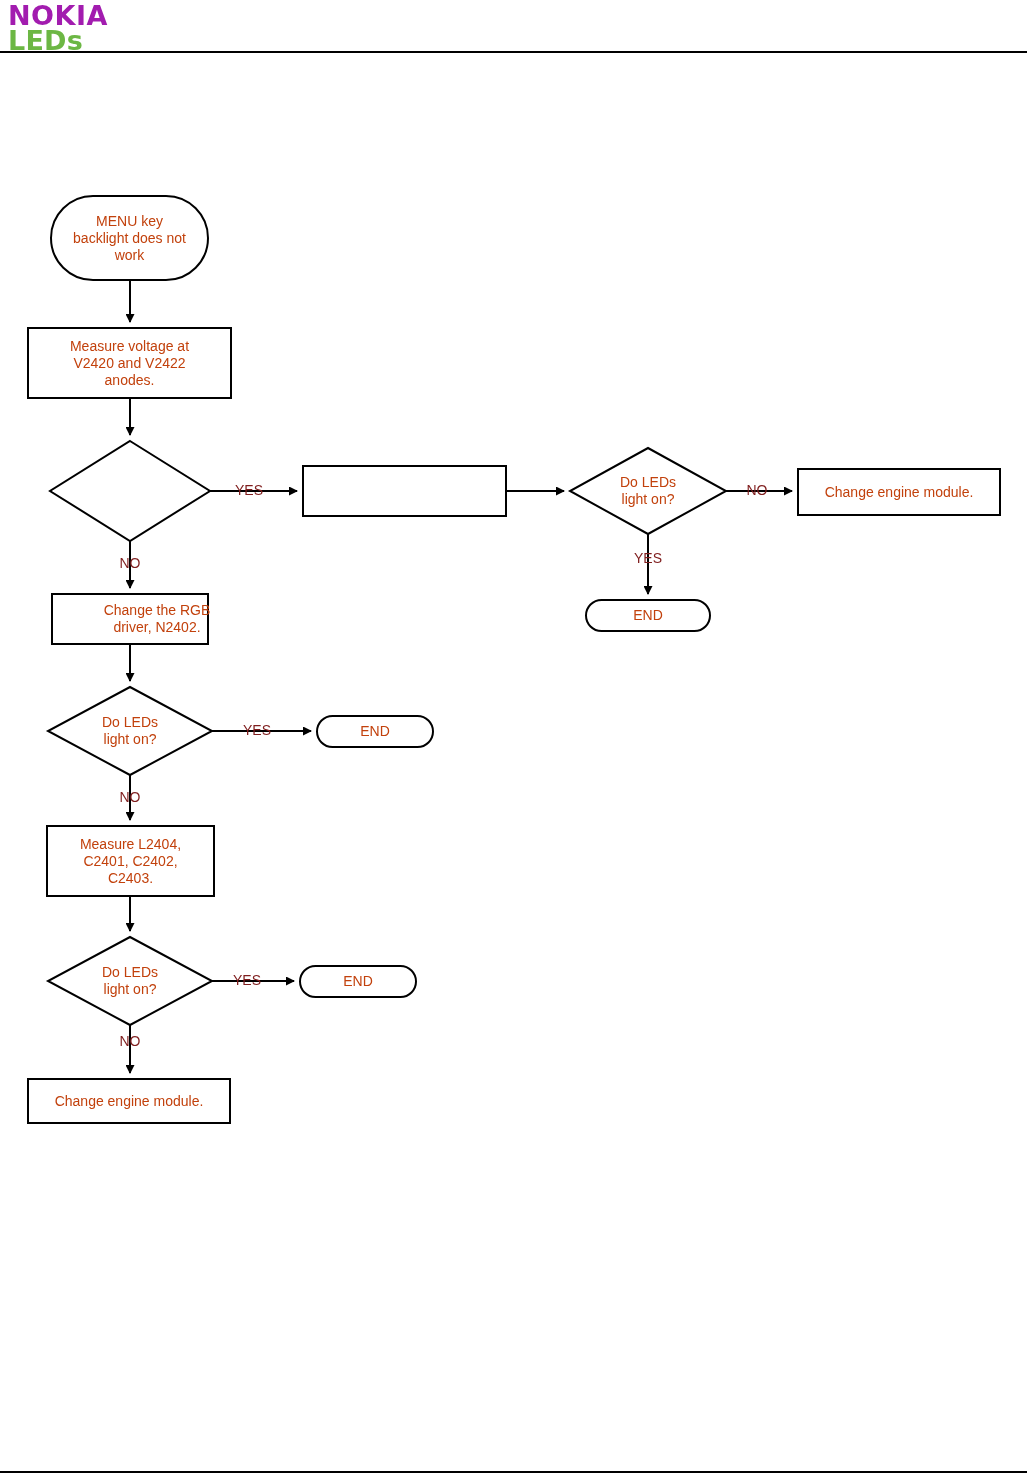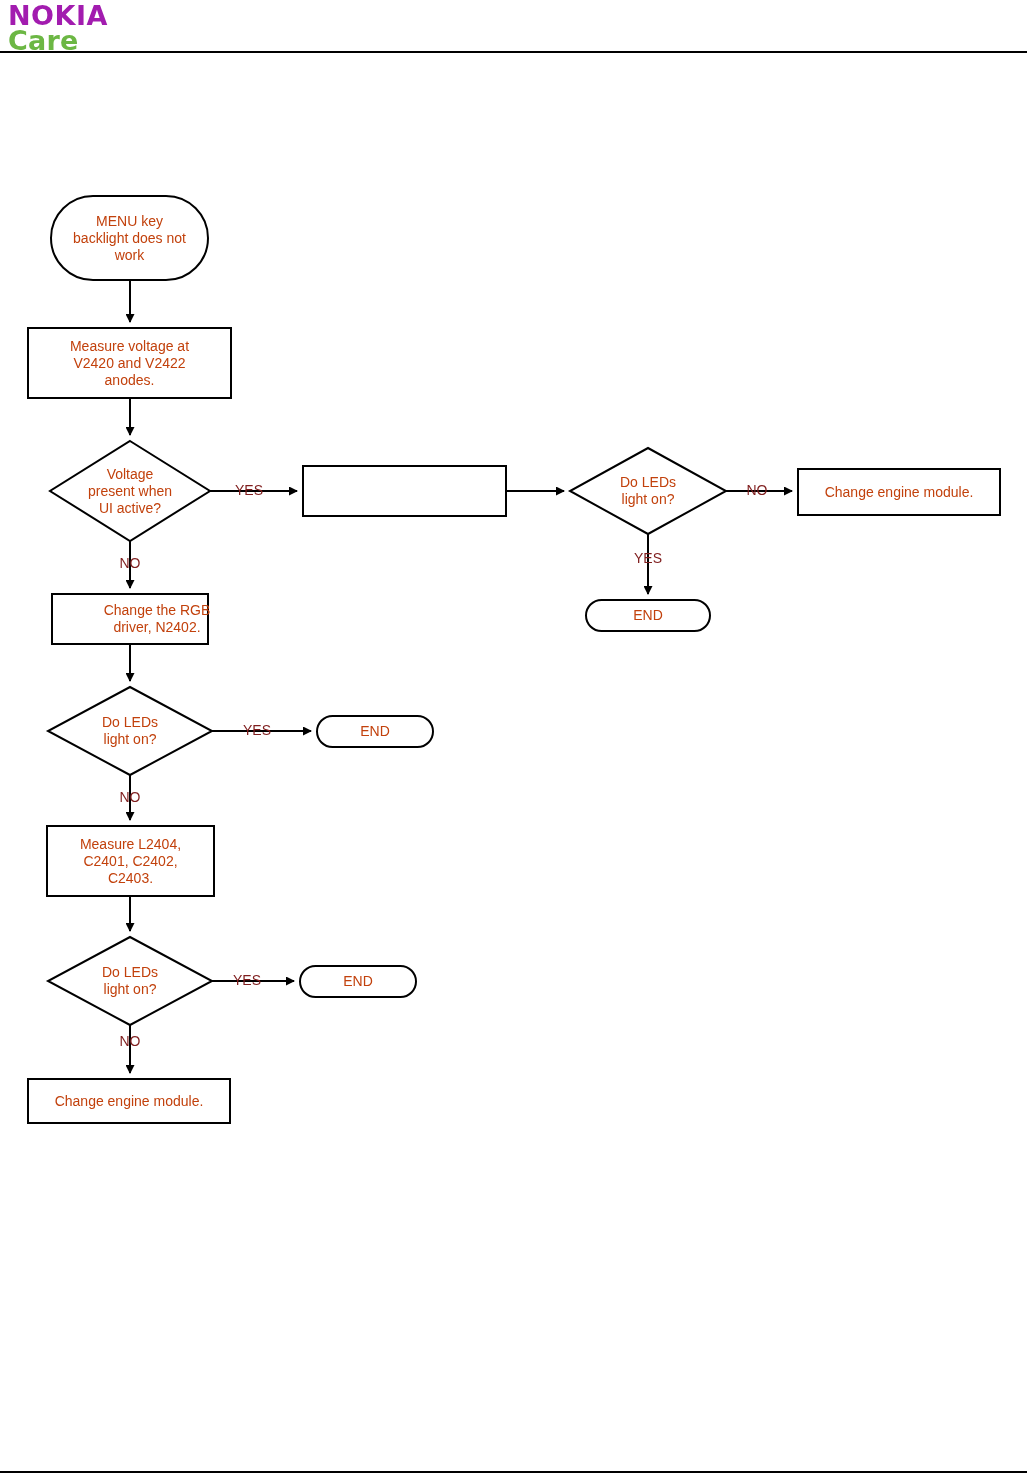--- a/index.html
+++ b/index.html
@@ -101,21 +101,21 @@
     text-align: center;
     pointer-events: none;
   }
 </style>
 </head>
 <body>
 
 <div id="header">
   <div id="logo">
     <span class="logo-nokia">NOKIA</span>
-    <span class="logo-care">Care</span>
+    <span class="logo-care">LEDs</span>
   </div>
   <div id="header-rule"></div>
 </div>
 
 <div id="flowchart">
 
   <svg id="flow-svg" width="1027" height="1479" viewBox="0 0 1027 1479">
     <defs>
       <marker id="arrow" markerWidth="9" markerHeight="9" refX="8" refY="4.5" orient="auto" markerUnits="userSpaceOnUse">
         <path d="M0,0 L9,4.5 L0,9 z" fill="#000000"></path>
@@ -184,23 +184,20 @@
   </svg>
 
   <div class="node-label" style="left:51px; top:196px; width:157px; height:84px;">MENU key
 backlight does not
 work</div>
 
   <div class="node-label" style="left:28px; top:328px; width:203px; height:70px;">Measure voltage at
 V2420 and V2422
 anodes.</div>
 
-  <div class="node-label" style="left:50px; top:441px; width:160px; height:100px;">Voltage
-present when
-UI active?</div>
 
 
   <div class="node-label" style="left:570px; top:448px; width:156px; height:86px;">Do LEDs
 light on?</div>
 
   <div class="node-label" style="left:798px; top:469px; width:202px; height:46px;">Change engine module.</div>
 
   <div class="node-label" style="left:586px; top:600px; width:124px; height:31px;">END</div>
 
   <div class="node-label" style="left:52px; top:594px; width:156px; height:50px;padding-left:27px;">Change the RGB

